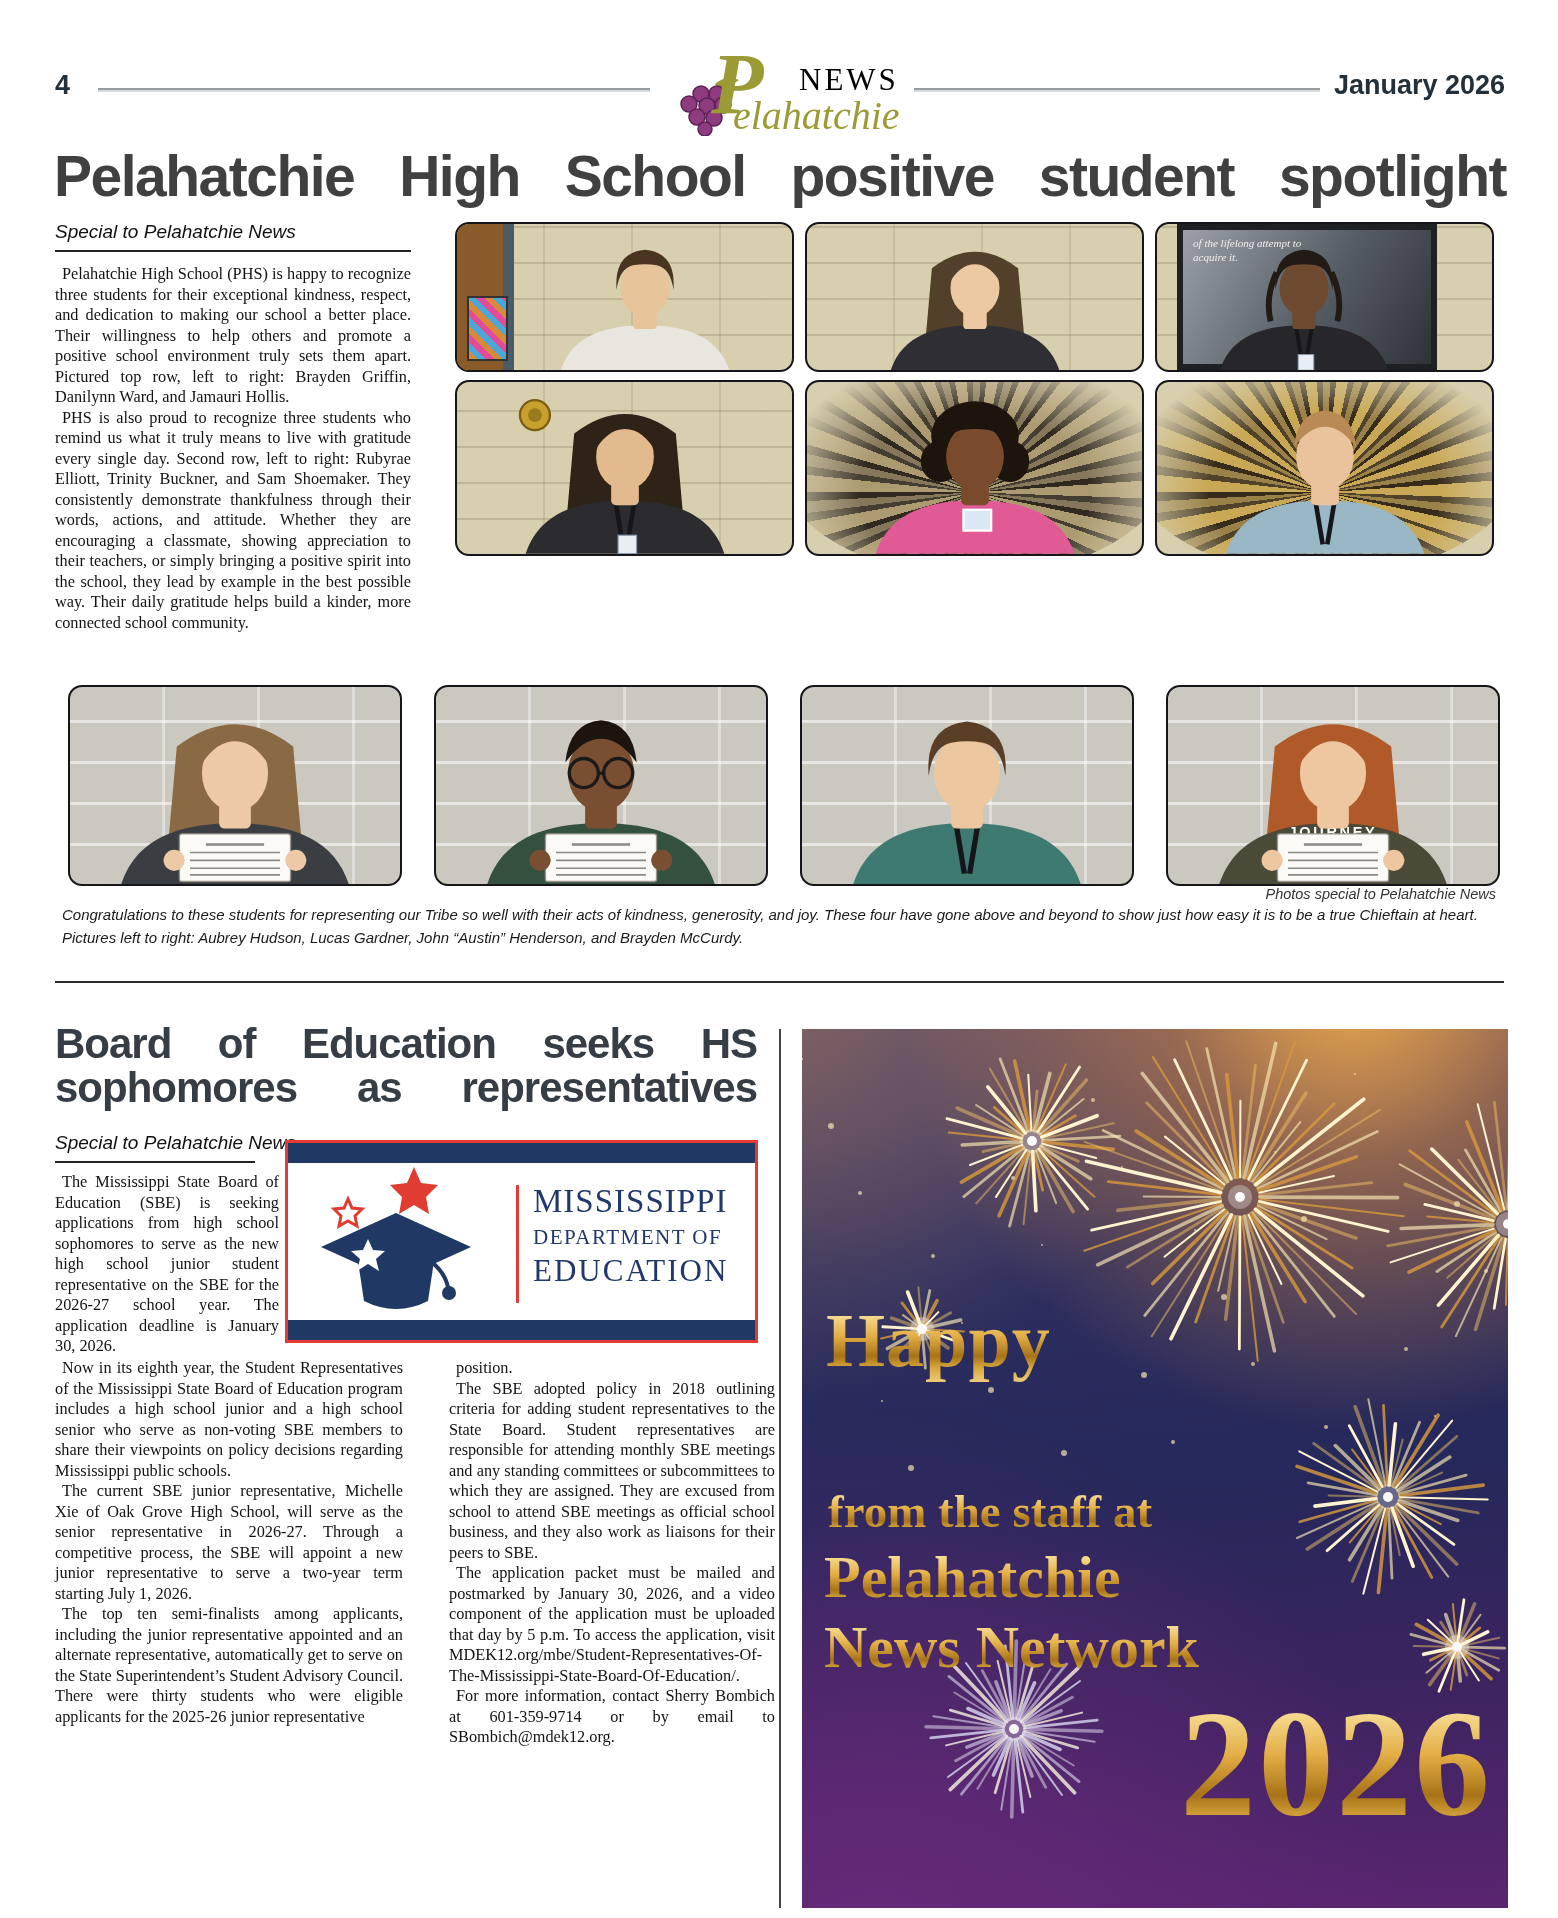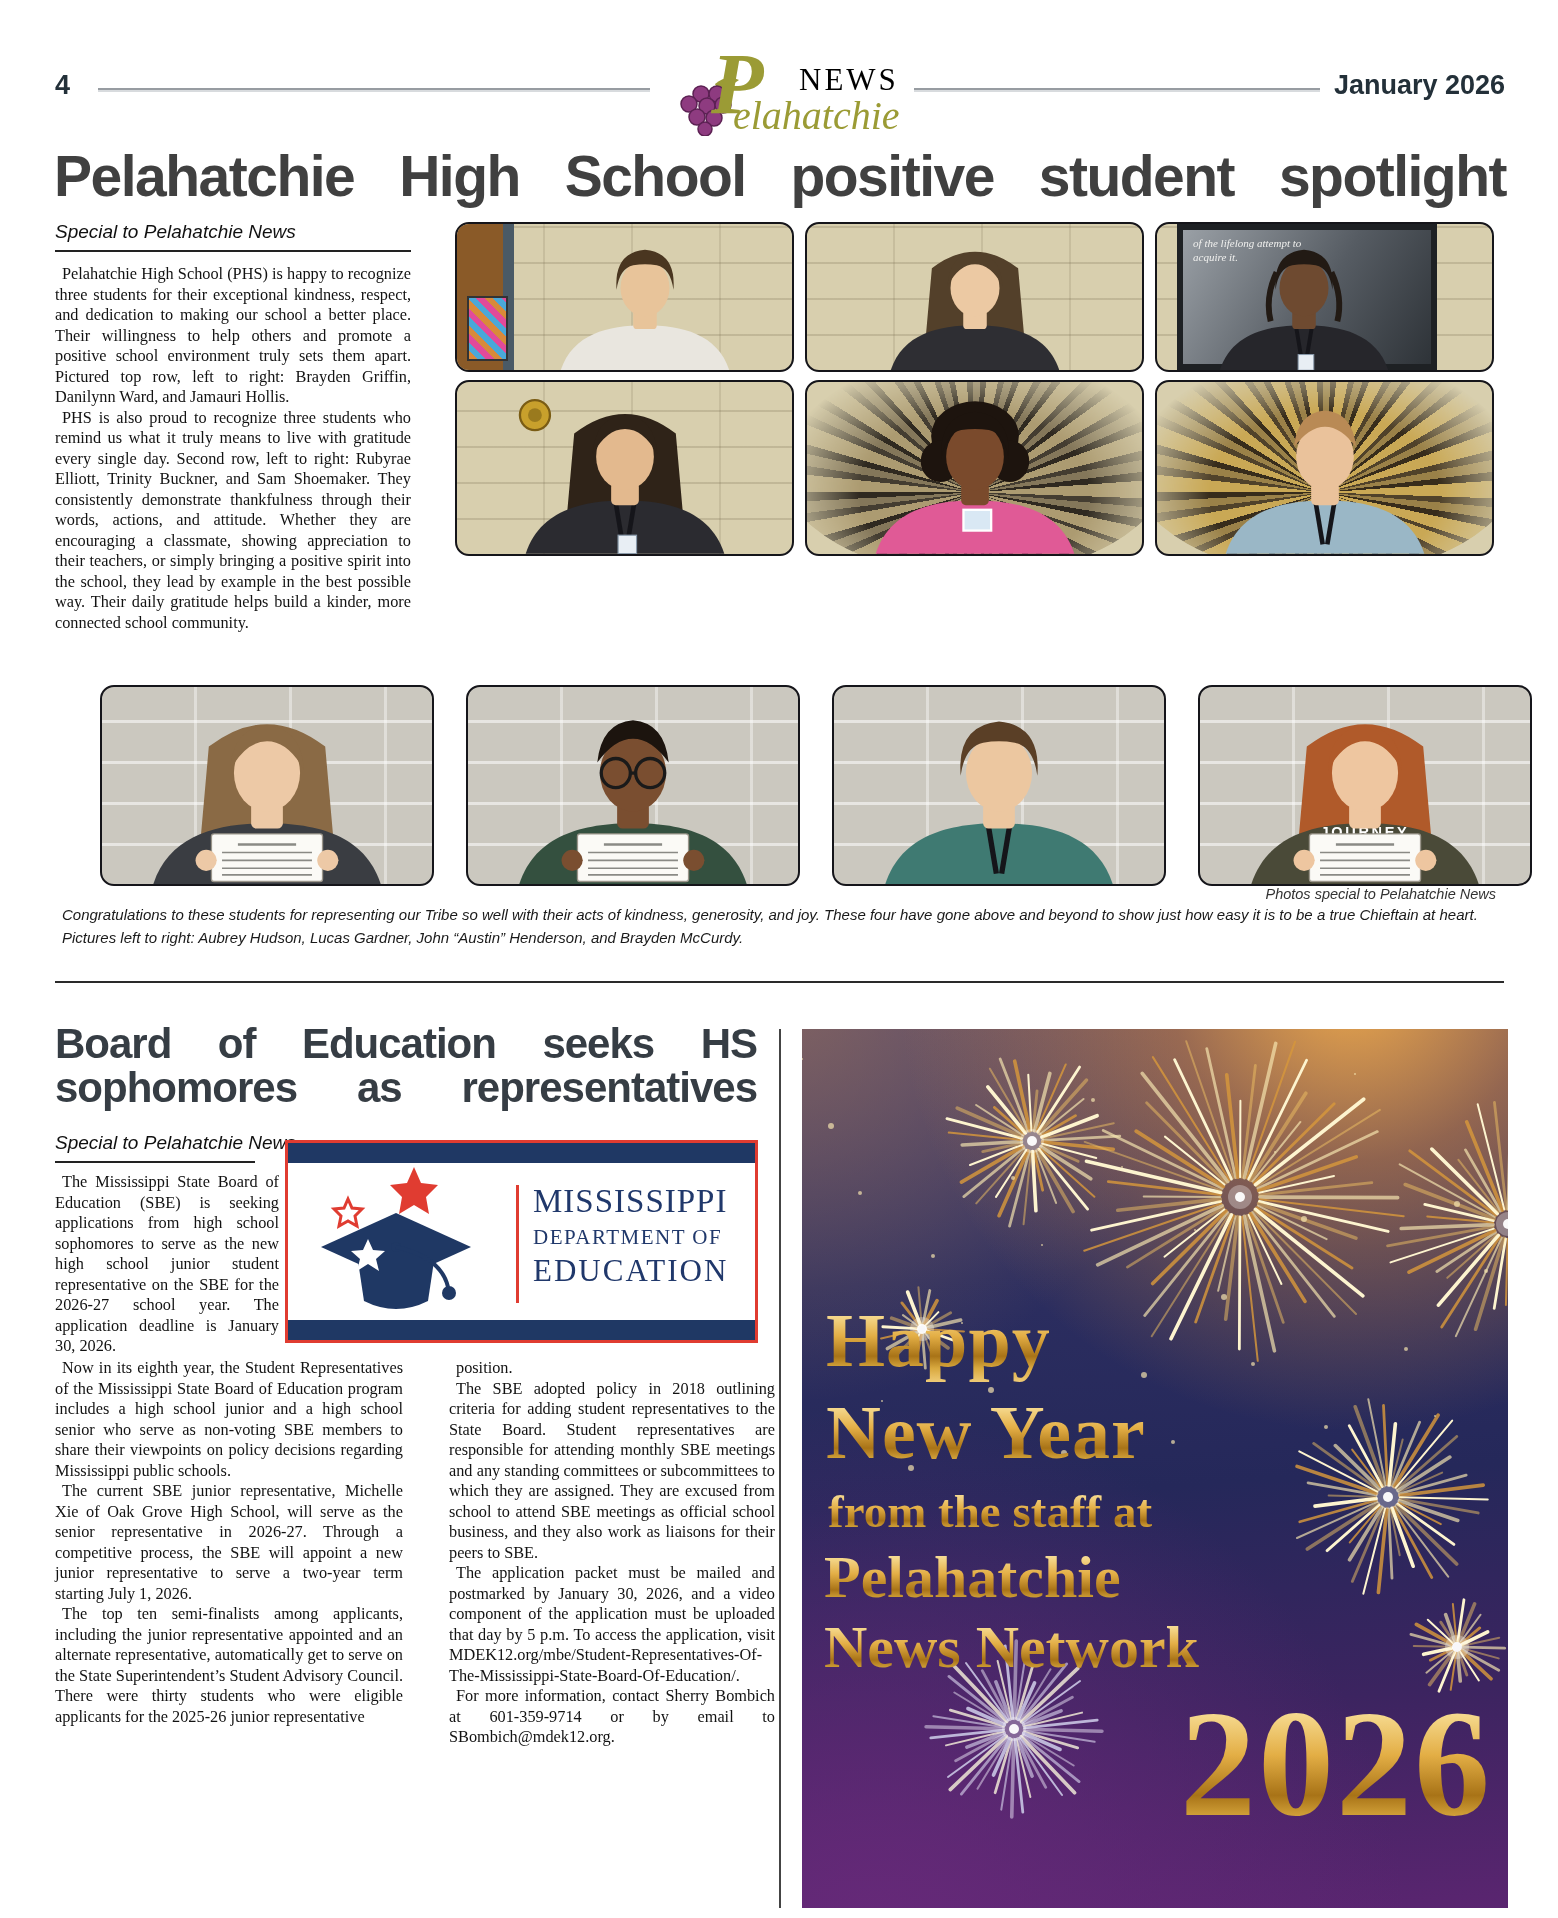--- a/index.html
+++ b/index.html
@@ -40,21 +40,21 @@
   .ph6{left:1155px;top:380px;width:335px;height:172px;}
   .ph7{left:68px;top:685px;width:330px;height:197px;}
   .ph8{left:434px;top:685px;width:330px;height:197px;}
   .ph9{left:800px;top:685px;width:330px;height:197px;}
   .ph10{left:1166px;top:685px;width:330px;height:197px;}
   .wall-tan{background:#d8cfae;background-image:
      repeating-linear-gradient(0deg,transparent 0 34px,rgba(110,98,70,.22) 34px 36px),
      repeating-linear-gradient(90deg,transparent 0 86px,rgba(110,98,70,.16) 86px 88px);}
   .wall-gray{background:#cbc8bf;background-image:
      repeating-linear-gradient(0deg,transparent 0 38px,rgba(255,255,255,.55) 38px 41px),
-     repeating-linear-gradient(90deg,transparent 0 92px,rgba(255,255,255,.4) 92px 95px); margin-left: 32px;}
+     repeating-linear-gradient(90deg,transparent 0 92px,rgba(255,255,255,.4) 92px 95px);}
   .wall-feathers{background:#d8cfae;}
   .wall-poster{background:#d8cfae;background-image:
      repeating-linear-gradient(0deg,transparent 0 34px,rgba(110,98,70,.22) 34px 36px);}
   .feathers{position:absolute;left:-8%;right:-8%;top:-15%;height:128%;border-radius:50%;
      background:repeating-conic-gradient(from 110deg at 50% 62%,#c9a855 0 6deg,#50422a 6deg 9deg,#9a8148 9deg 13deg,#372c1b 13deg 16deg);
      -webkit-mask-image:radial-gradient(ellipse at 50% 62%,#000 42%,transparent 73%);
      mask-image:radial-gradient(ellipse at 50% 62%,#000 42%,transparent 73%);}
   .ph5 .feathers{filter:saturate(.55) brightness(.92);}
   .door{position:absolute;left:0;top:0;bottom:0;width:17%;background:linear-gradient(90deg,#8a5a28 80%,#4a5a66 80%);}
   .miniposter{position:absolute;left:3%;bottom:6%;width:11%;height:42%;border:2px solid #333;
@@ -651,20 +651,19 @@
         <circle cx="240" cy="216" r="1" fill="#f4e3ae" opacity="0.7"></circle>
         <circle cx="371" cy="413" r="2" fill="#f4e3ae" opacity="0.7"></circle>
         <circle cx="502" cy="190" r="3" fill="#f4e3ae" opacity="0.7"></circle>
         <circle cx="633" cy="387" r="1" fill="#f4e3ae" opacity="0.7"></circle>
         <circle cx="58" cy="164" r="2" fill="#f4e3ae" opacity="0.7"></circle>
         <circle cx="189" cy="361" r="3" fill="#f4e3ae" opacity="0.7"></circle>
         <circle cx="320" cy="138" r="1" fill="#f4e3ae" opacity="0.7"></circle>
         <circle cx="451" cy="335" r="2" fill="#f4e3ae" opacity="0.7"></circle>
       </svg>
     <div class="abs gold ny1">Happy</div>
-    <div class="abs gold ny2">New Year</div>
     <div class="abs gold ny3">from the staff at</div>
     <div class="abs gold ny4">Pelahatchie</div>
     <div class="abs gold ny5">News Network</div>
     <div class="abs gold nyy">2026</div>
   </div>
 
 </div>
 
 </body></html>

